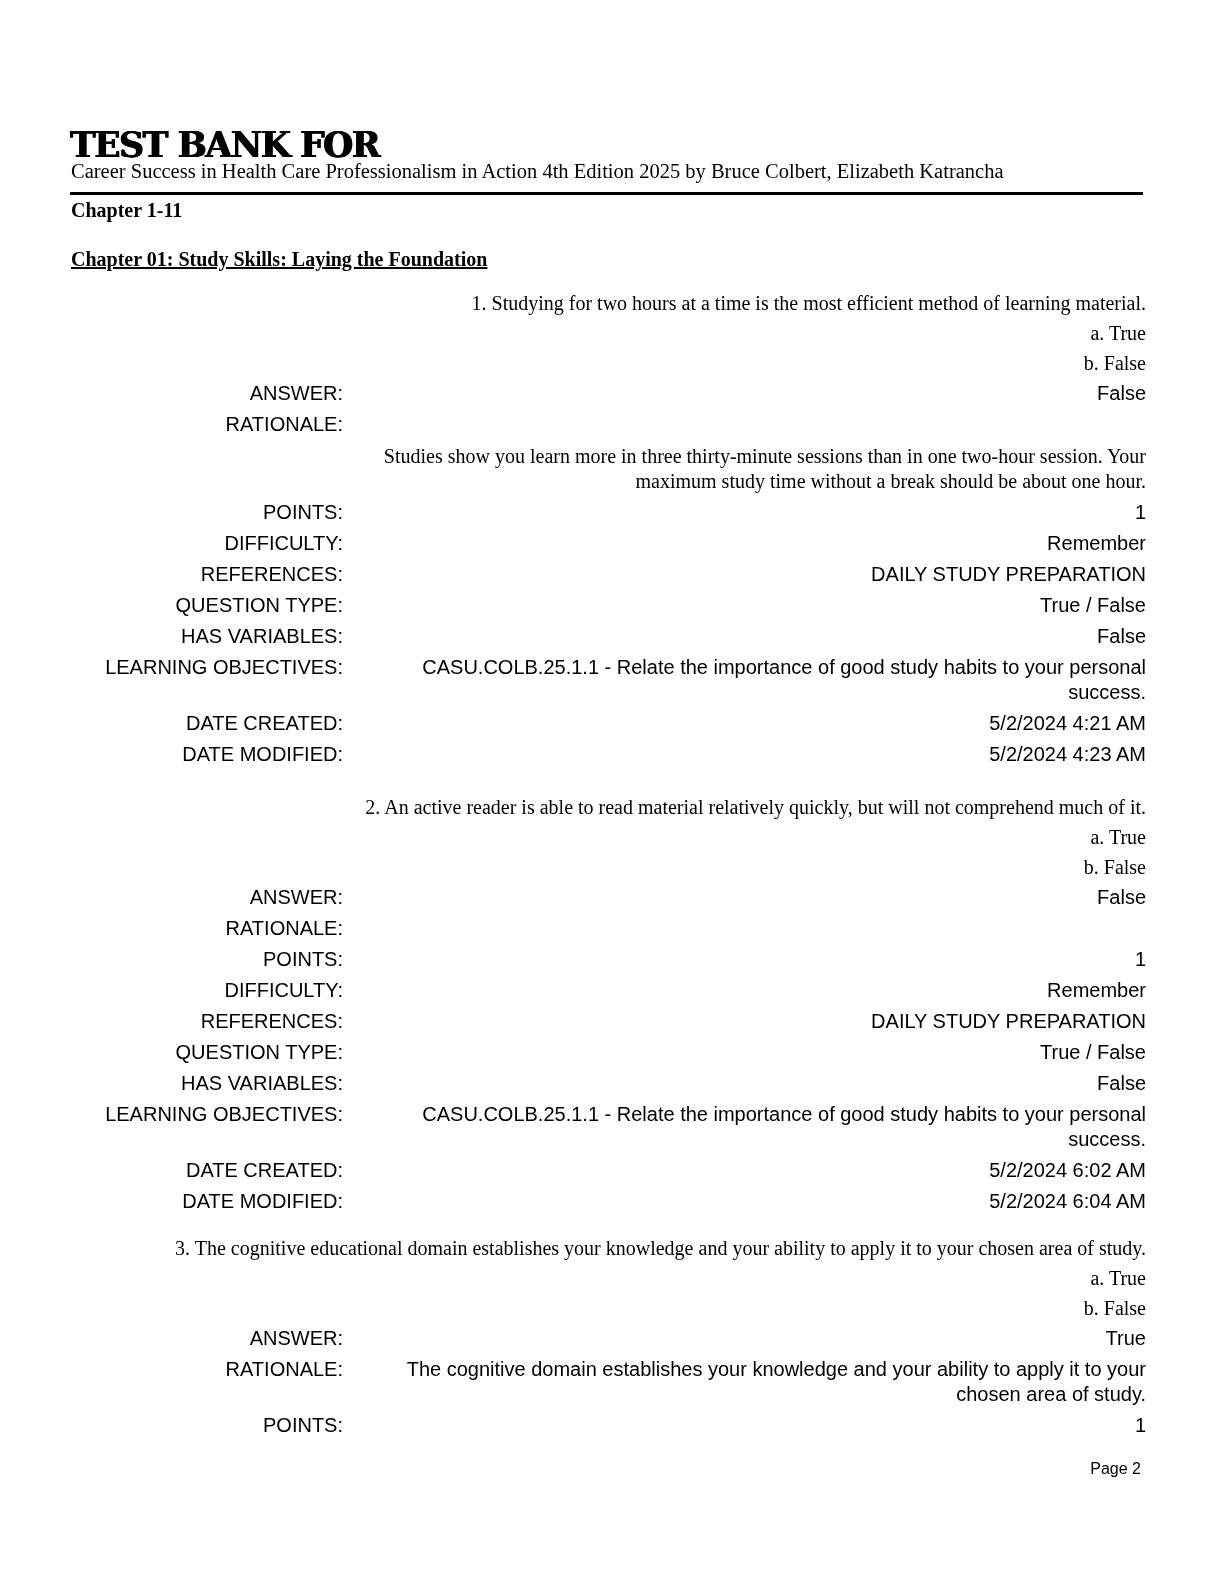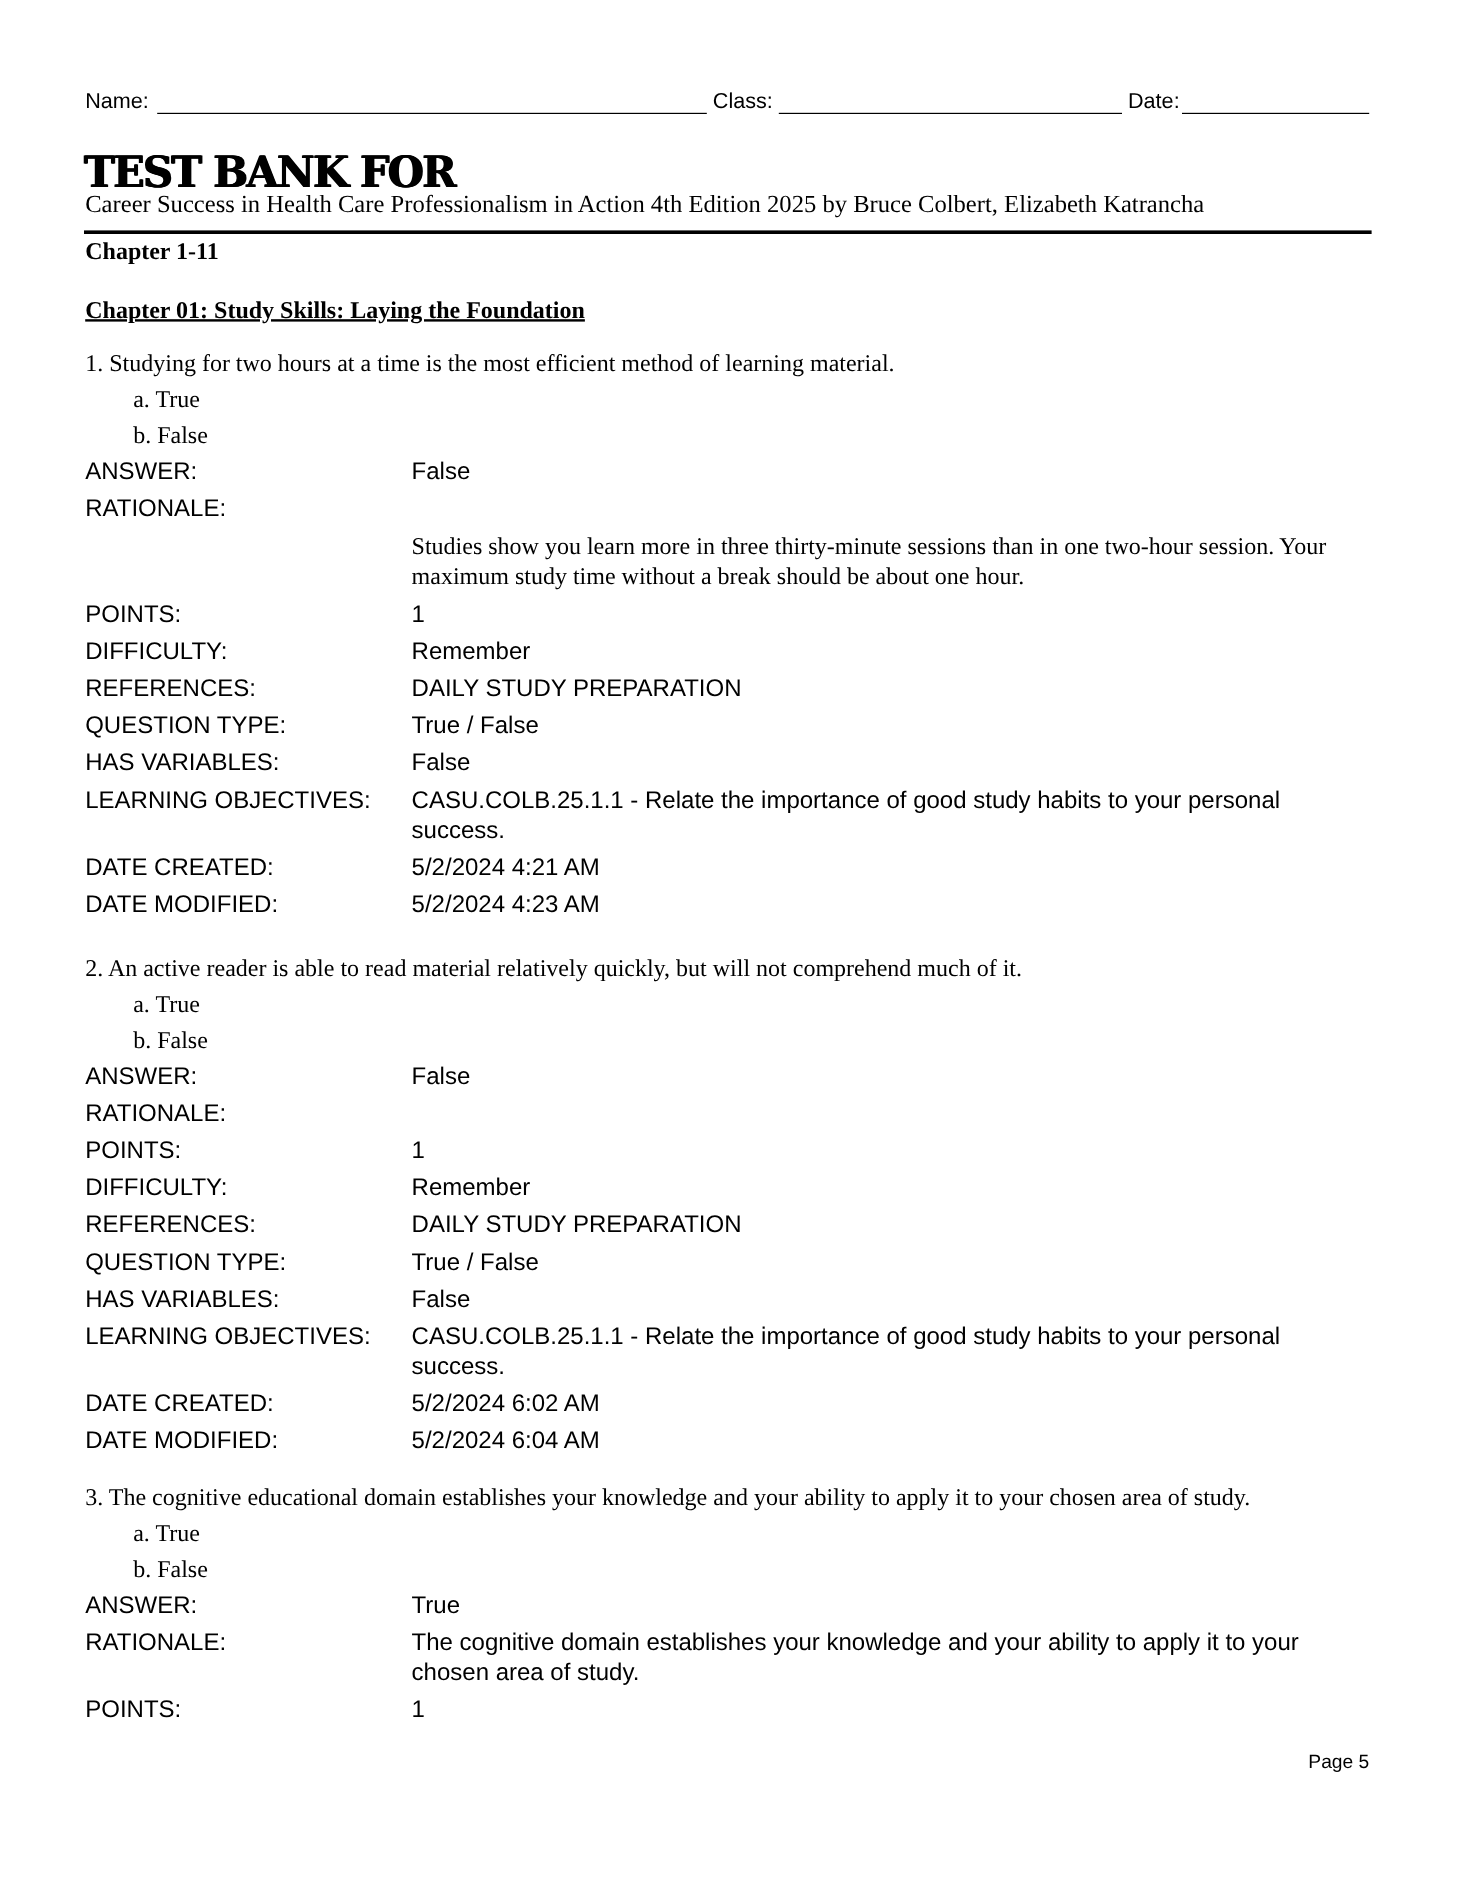--- a/index.html
+++ b/index.html
@@ -19,44 +19,36 @@
       text-shadow: 0.6px 0 0 #000, -0.6px 0 0 #000; }
     .subtitle { position: absolute; left: 71px; top: 158px; font-family: "Liberation Serif", serif;
       font-size: 20.5px; line-height: 26px; white-space: nowrap; }
     .rule { position: absolute; left: 70px; top: 192px; width: 1073px; height: 3px; background: #000; }
     .chapter-range { position: absolute; left: 71px; top: 197px; font-family: "Liberation Serif", serif;
       font-weight: bold; font-size: 20px; line-height: 26px; text-align: center; }
     .chapter-title { position: absolute; left: 71px; top: 246px; font-family: "Liberation Serif", serif;
       font-weight: bold; font-size: 20px; line-height: 26px; text-decoration: underline; }
 
     
-    .question { position: absolute; left: 71px; width: 1075px; }
+    .question { position: absolute; left: 71px; width: 1075px; text-align: right; }
     .q-stem { font-family: "Liberation Serif", serif; font-size: 20px; line-height: 30px; white-space: nowrap; }
     .q-option { font-family: "Liberation Serif", serif; font-size: 20px; line-height: 30px; padding-left: 40px; }
     .meta-row { display: flex; font-size: 20px; }
     .meta-label { width: 272px; flex: 0 0 272px; font-family: "Liberation Sans", sans-serif;
       line-height: 31px; white-space: nowrap; }
     .meta-value { flex: 1; font-family: "Liberation Sans", sans-serif; line-height: 25px; padding-top: 3px; padding-bottom: 3px; }
     .meta-value.serif { font-family: "Liberation Serif", serif; line-height: 25px; margin-top: 32px; }
 
     .page-num { position: absolute; right: 83px; top: 1460px; font-family: "Liberation Sans", sans-serif; font-size: 16px; }
   </style>
 </head>
 <body>
 
 <div class="page">
 
-  <div class="fill-row">
-    <span class="fill-label" style="left:0">Name:</span>
-    <span class="fill-line" style="left:60px; width:458px"></span>
-    <span class="fill-label" style="left:523px">Class:</span>
-    <span class="fill-line" style="left:578px; width:286px"></span>
-    <span class="fill-label" style="left:869px">Date:</span>
-    <span class="fill-line" style="left:914px; width:156px"></span>
-  </div>
 
   <div class="title">TEST BANK FOR</div>
   <div class="subtitle">Career Success in Health Care Professionalism in Action 4th Edition 2025 by Bruce Colbert, Elizabeth Katrancha</div>
   <div class="rule"></div>
   <div class="chapter-range">Chapter 1-11</div>
   <div class="chapter-title">Chapter 01: Study Skills: Laying the Foundation</div>
 
   <div class="question" style="top:288px">
     <div class="q-stem">1. Studying for two hours at a time is the most efficient method of learning material.</div>
     <div class="q-option">a. True</div>
@@ -159,14 +151,14 @@
     <div class="meta-row">
       <div class="meta-label">RATIONALE:</div>
       <div class="meta-value">The cognitive domain establishes your knowledge and your ability to apply it to your chosen area of study.</div>
     </div>
     <div class="meta-row">
       <div class="meta-label">POINTS:</div>
       <div class="meta-value">1</div>
     </div>
   </div>
 
-  <div class="page-num">Page 5</div>
+  <div class="page-num">Page 2</div>
 </div>
 
 </body></html>

